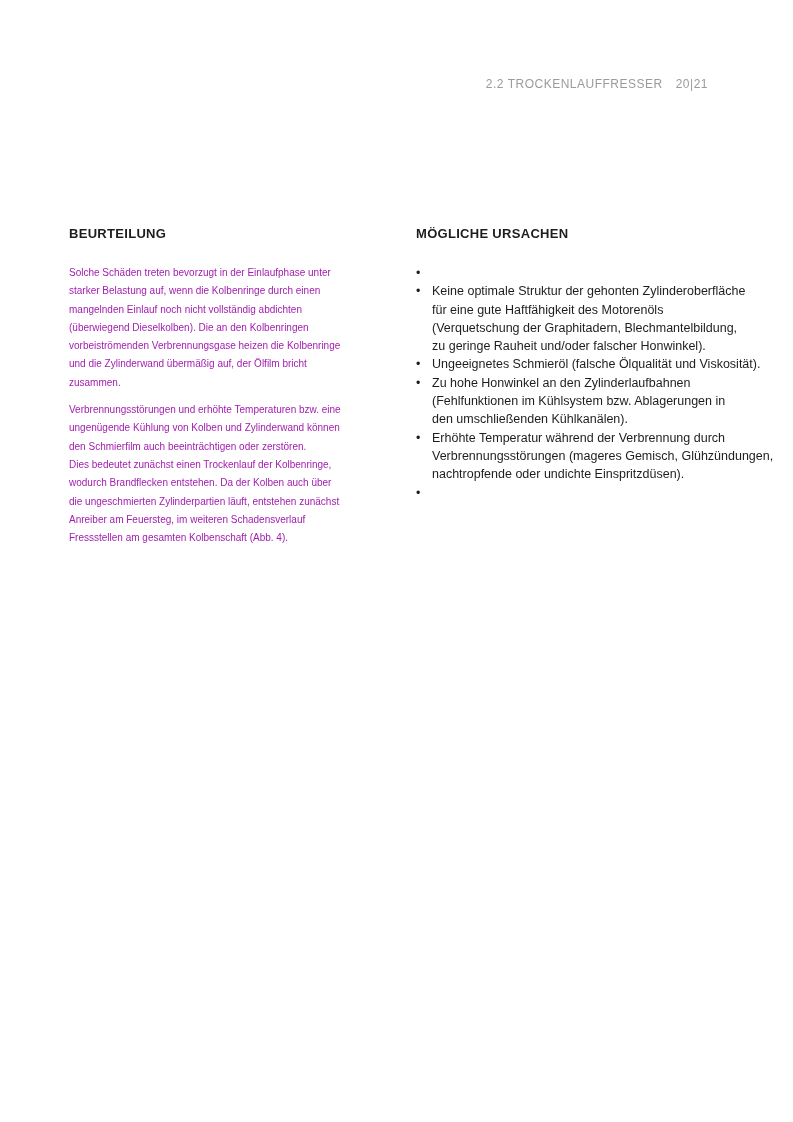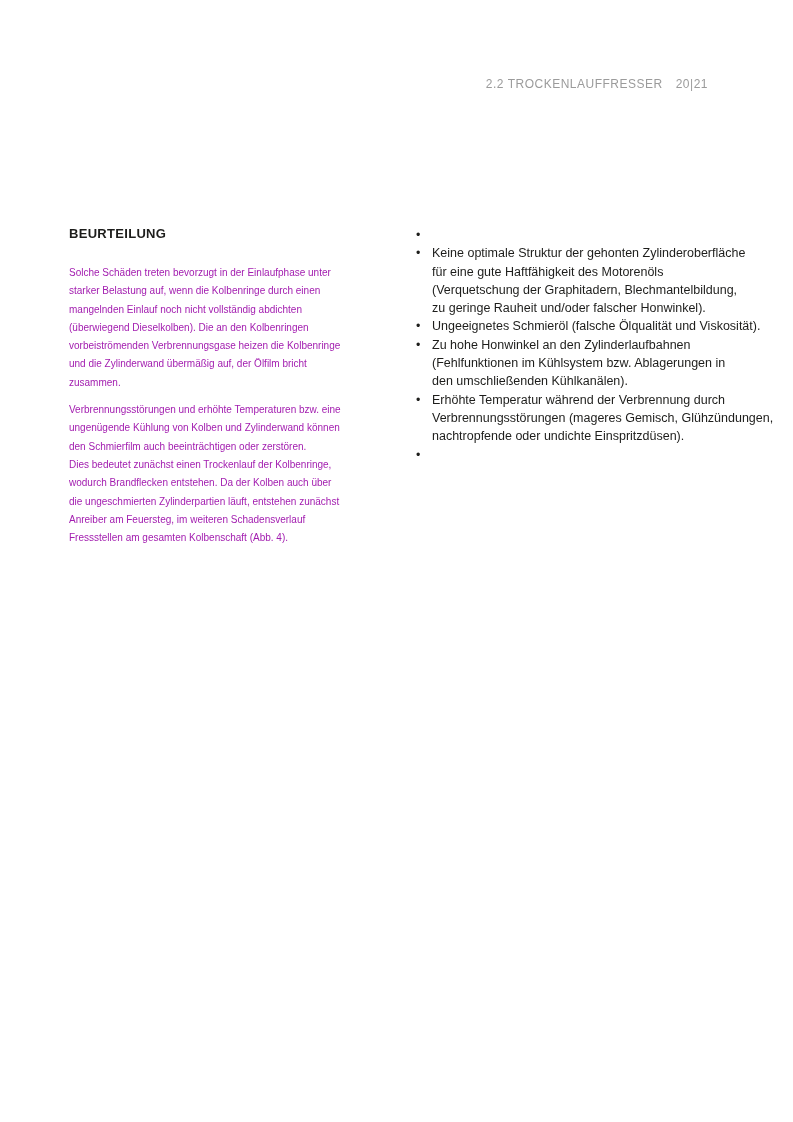--- a/index.html
+++ b/index.html
@@ -96,20 +96,21 @@
 ungenügende Kühlung von Kolben und Zylinderwand können
 den Schmierfilm auch beeinträchtigen oder zerstören.
 Dies bedeutet zunächst einen Trockenlauf der Kolbenringe,
 wodurch Brandflecken entstehen. Da der Kolben auch über
 die ungeschmierten Zylinderpartien läuft, entstehen zunächst
 Anreiber am Feuersteg, im weiteren Schadensverlauf
 Fressstellen am gesamten Kolbenschaft (Abb. 4).</p>
 </div>
 
 <div class="column column-right">
+  <h2 class="section-heading">MÖGLICHE URSACHEN</h2>
   <div class="cause-list">
     <div class="cause-item">
       <span class="bullet">•</span>
     </div>
     <div class="cause-item">
       <span class="bullet">•</span>
       <span class="cause-text">Keine optimale Struktur der gehonten Zylinderoberfläche
 für eine gute Haftfähigkeit des Motorenöls
 (Verquetschung der Graphitadern, Blechmantelbildung,
 zu geringe Rauheit und/oder falscher Honwinkel).</span>

